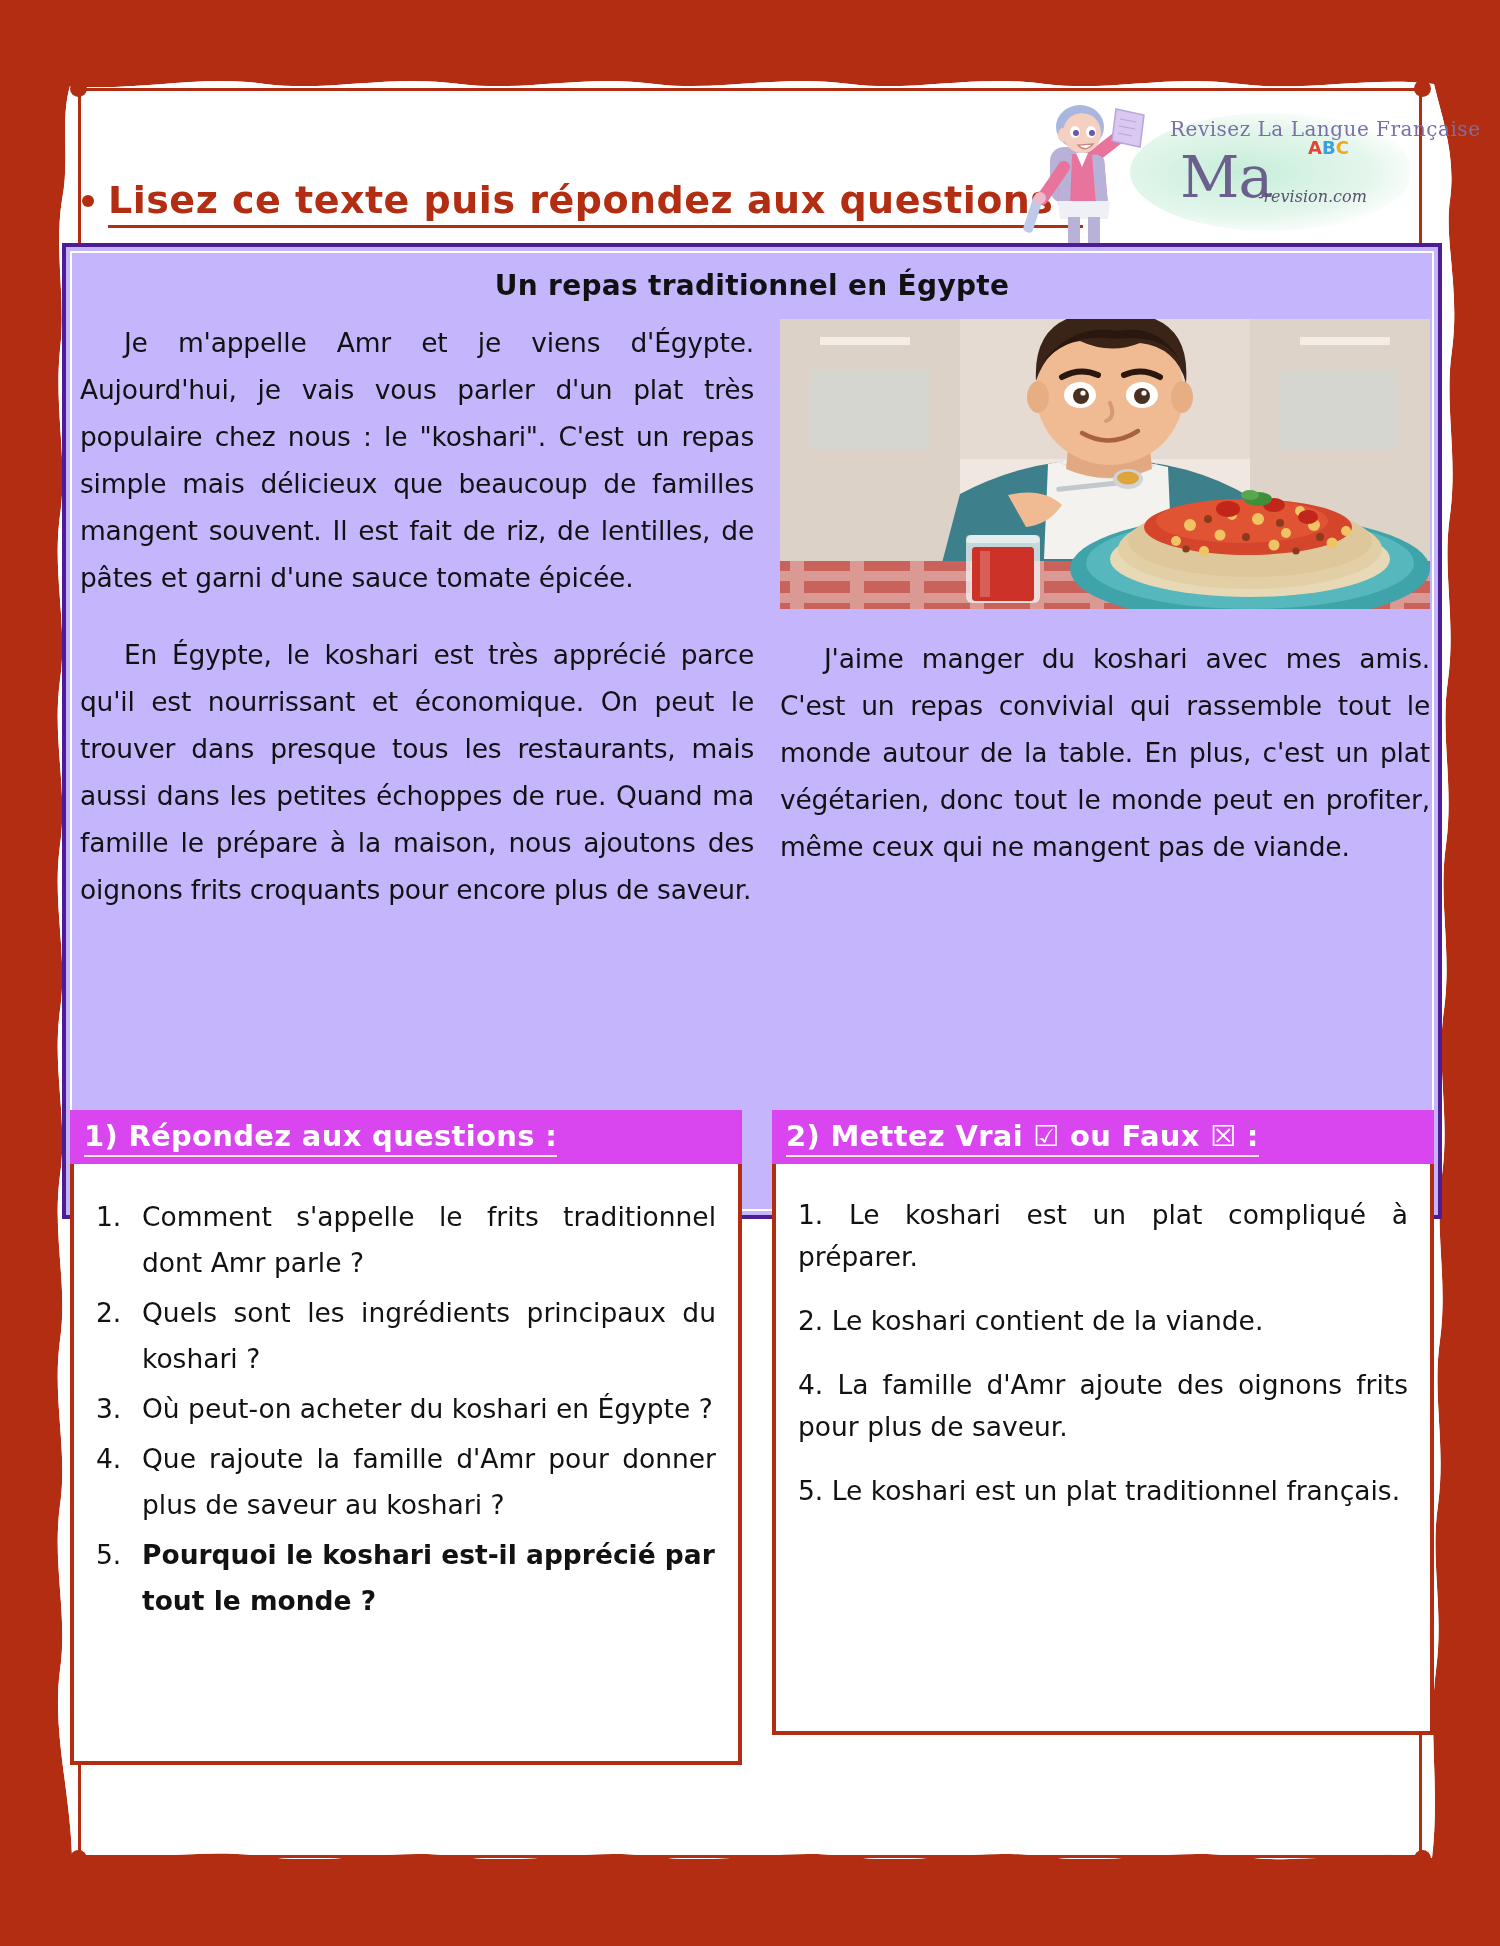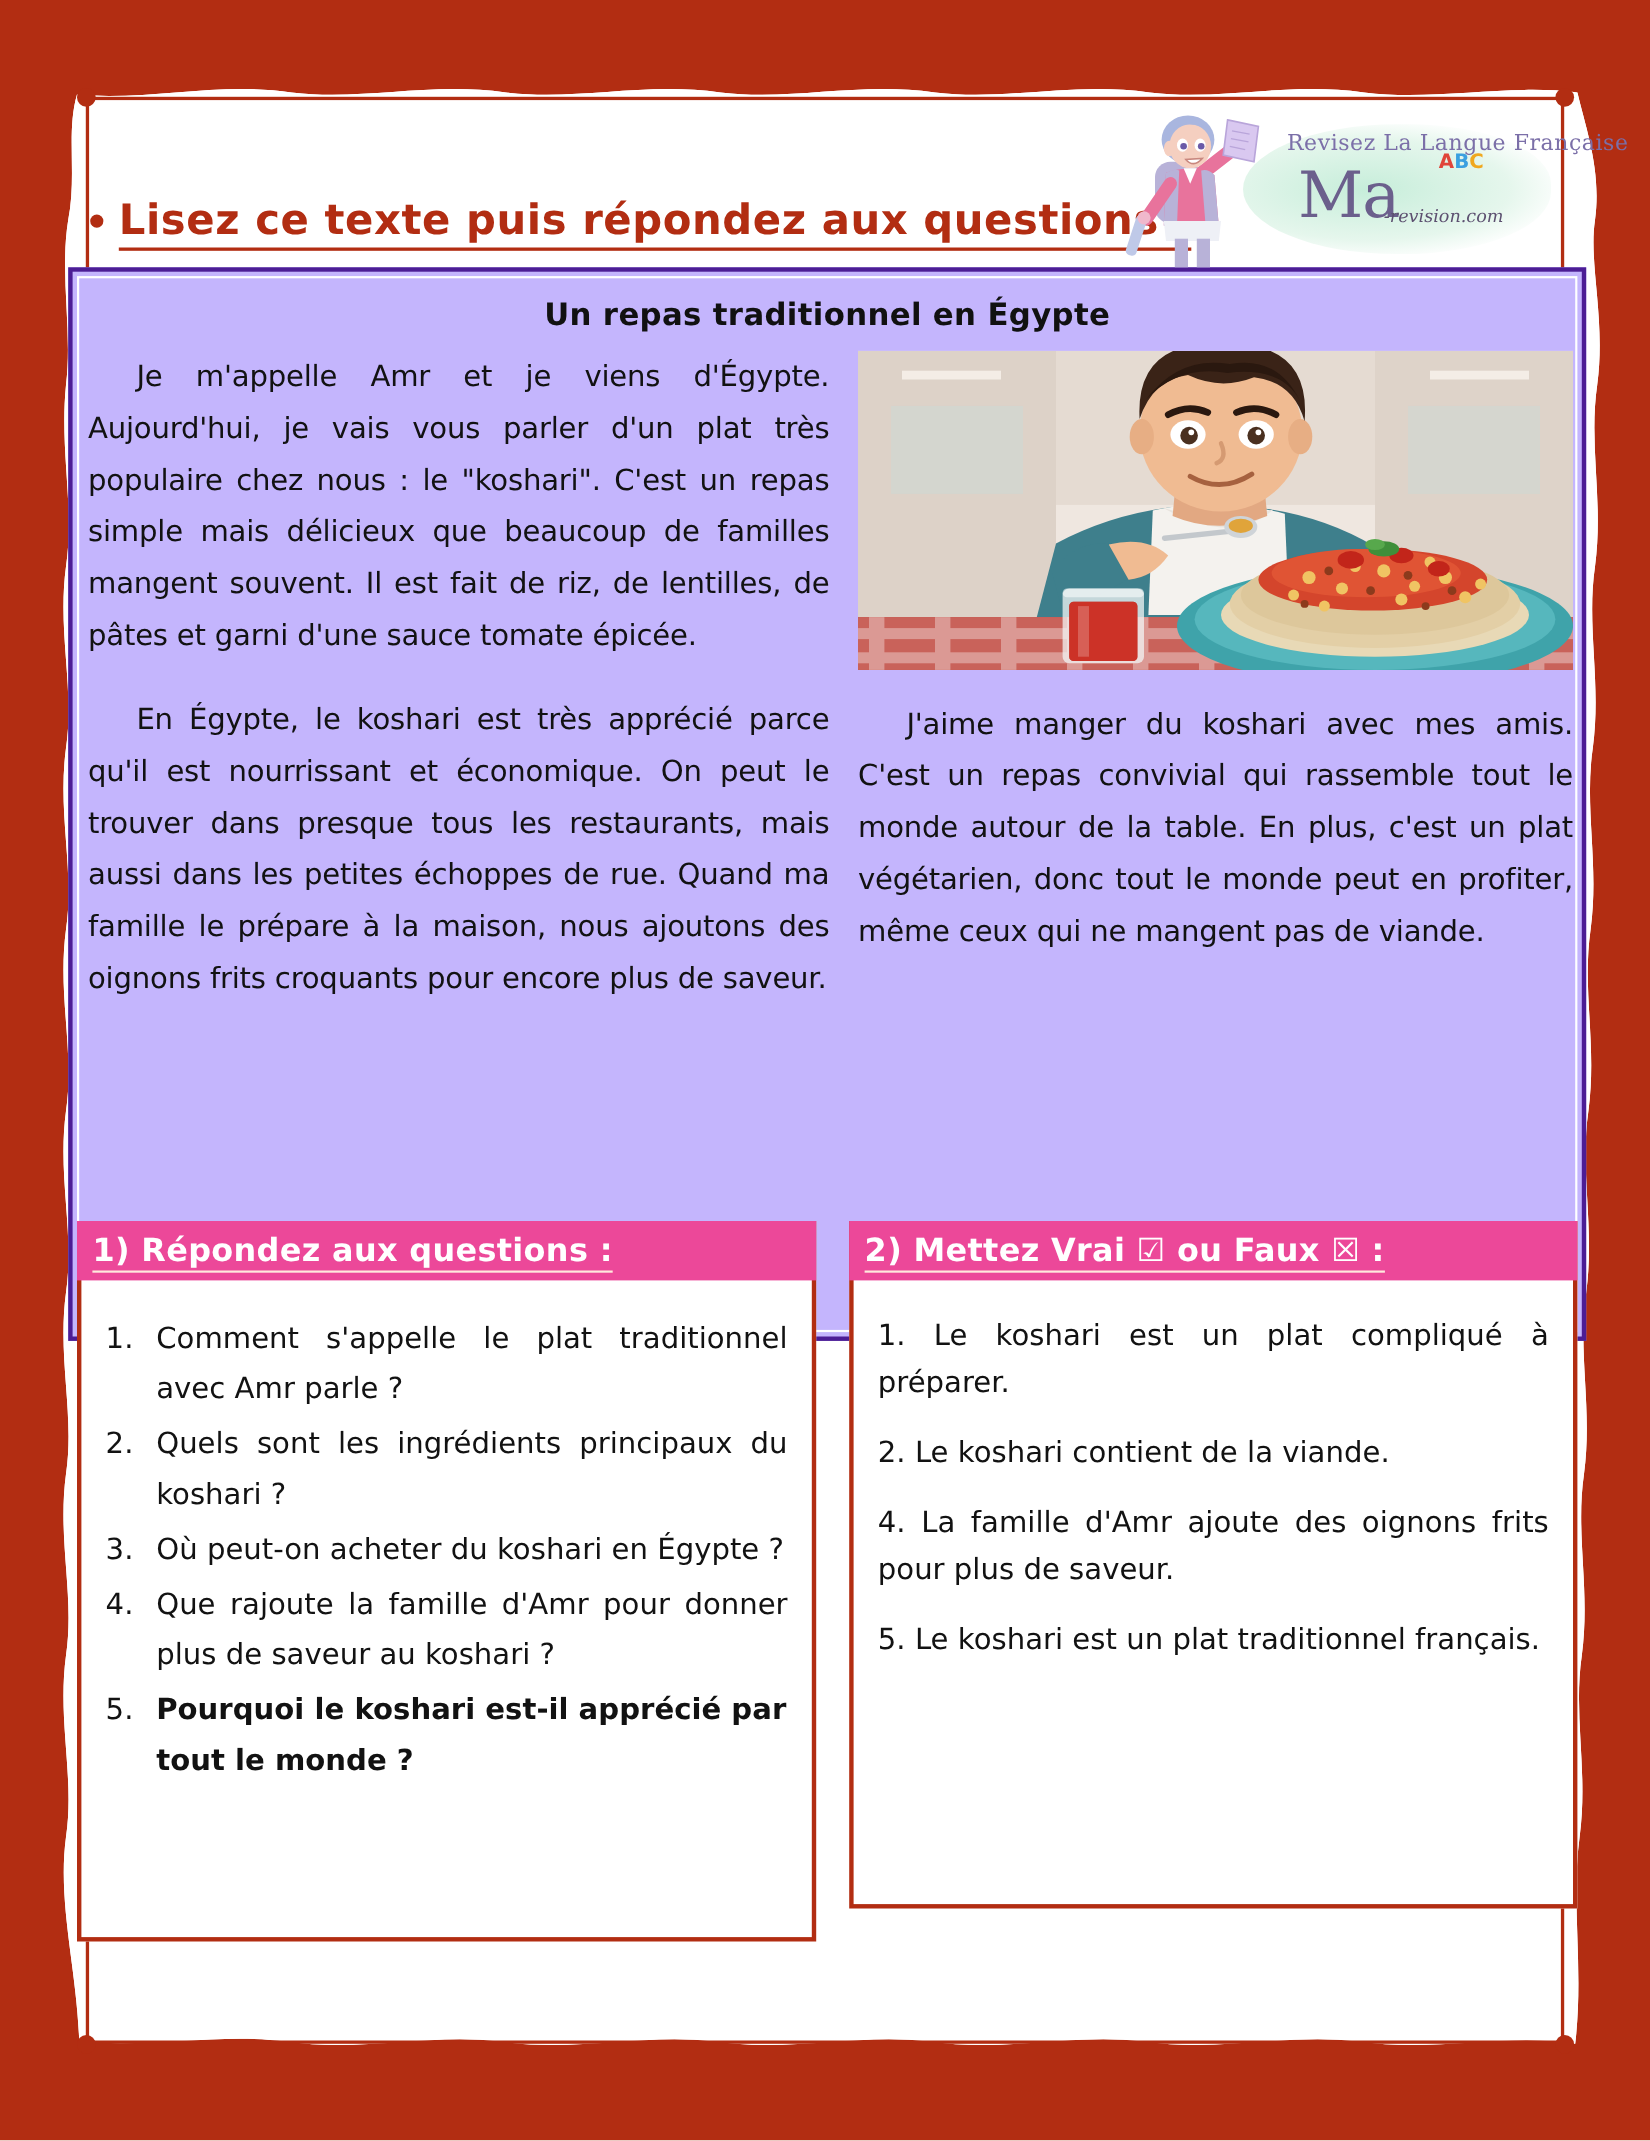--- a/index.html
+++ b/index.html
@@ -168,21 +168,21 @@
     border: 4px solid #b22d12;
     background: #ffffff;
   }
   .ex-1 { left: 8px; width: 672px; height: 655px; }
   .ex-2 { left: 710px; width: 662px; height: 625px; }
 
   .ex-header {
     position: absolute;
     left: -4px;
     top: -4px;
-    background: #ec4899;
+    background: #d946ef;
     color: #ffffff;
     font-family: "DejaVu Sans", sans-serif;
     font-size: 29px;
     font-weight: bold;
     padding: 9px 16px 11px 14px;
     white-space: nowrap;
     letter-spacing: 0.3px;
   }
   .ex-header .hdr-underline {
     border-bottom: 2px solid #ffe9dd;
@@ -620,21 +620,21 @@
   <div class="exercises">
 
     <div class="ex-box ex-1">
       <div class="ex-header">
         <span class="hdr-underline">1) Répondez aux questions :</span>
       </div>
       <div class="ex-body">
         <ol class="q-list">
           <li>
             <span class="num">1.</span>
-            <span class="qtext">Comment s'appelle le plat traditionnel avec Amr parle ?</span>
+            <span class="qtext">Comment s'appelle le frits traditionnel dont Amr parle ?</span>
           </li>
           <li>
             <span class="num">2.</span>
             <span class="qtext">Quels sont les ingrédients principaux du koshari ?</span>
           </li>
           <li>
             <span class="num">3.</span>
             <span class="qtext">Où peut-on acheter du koshari en Égypte ?</span>
           </li>
           <li>

